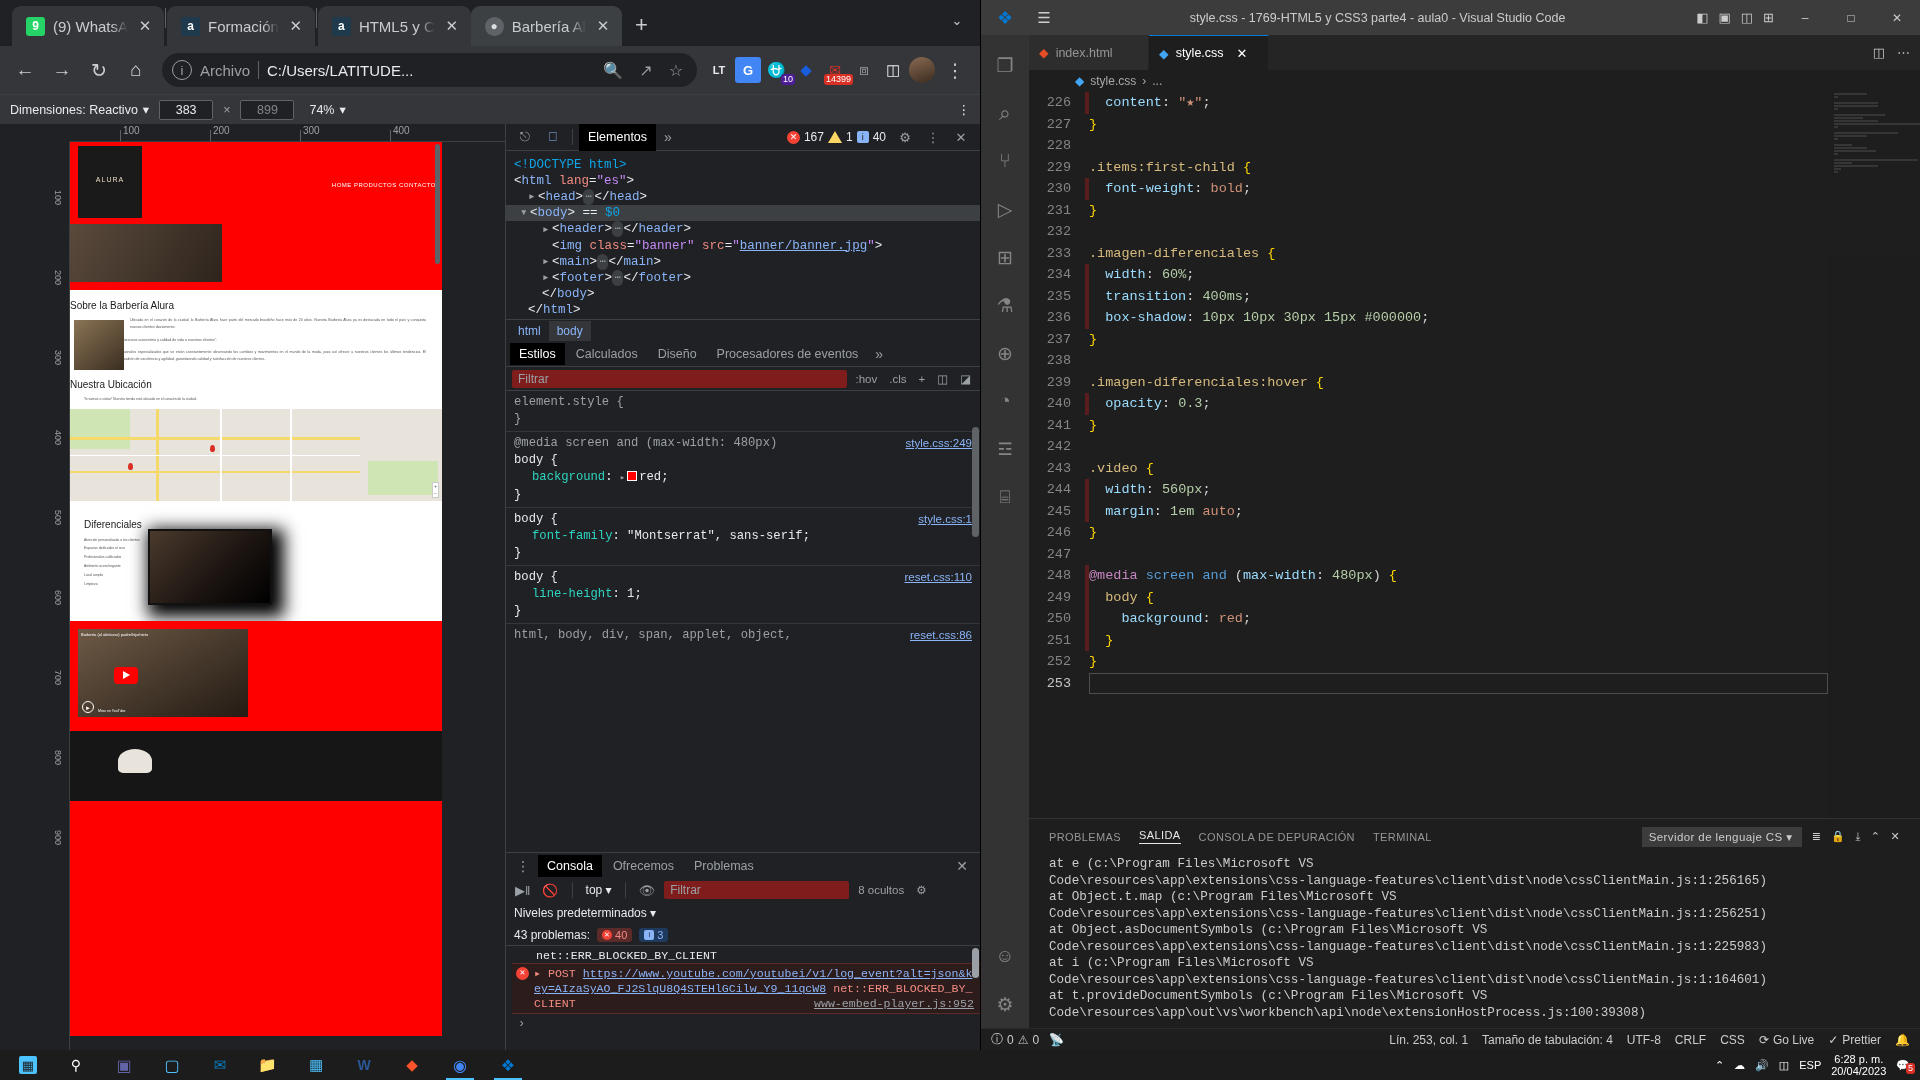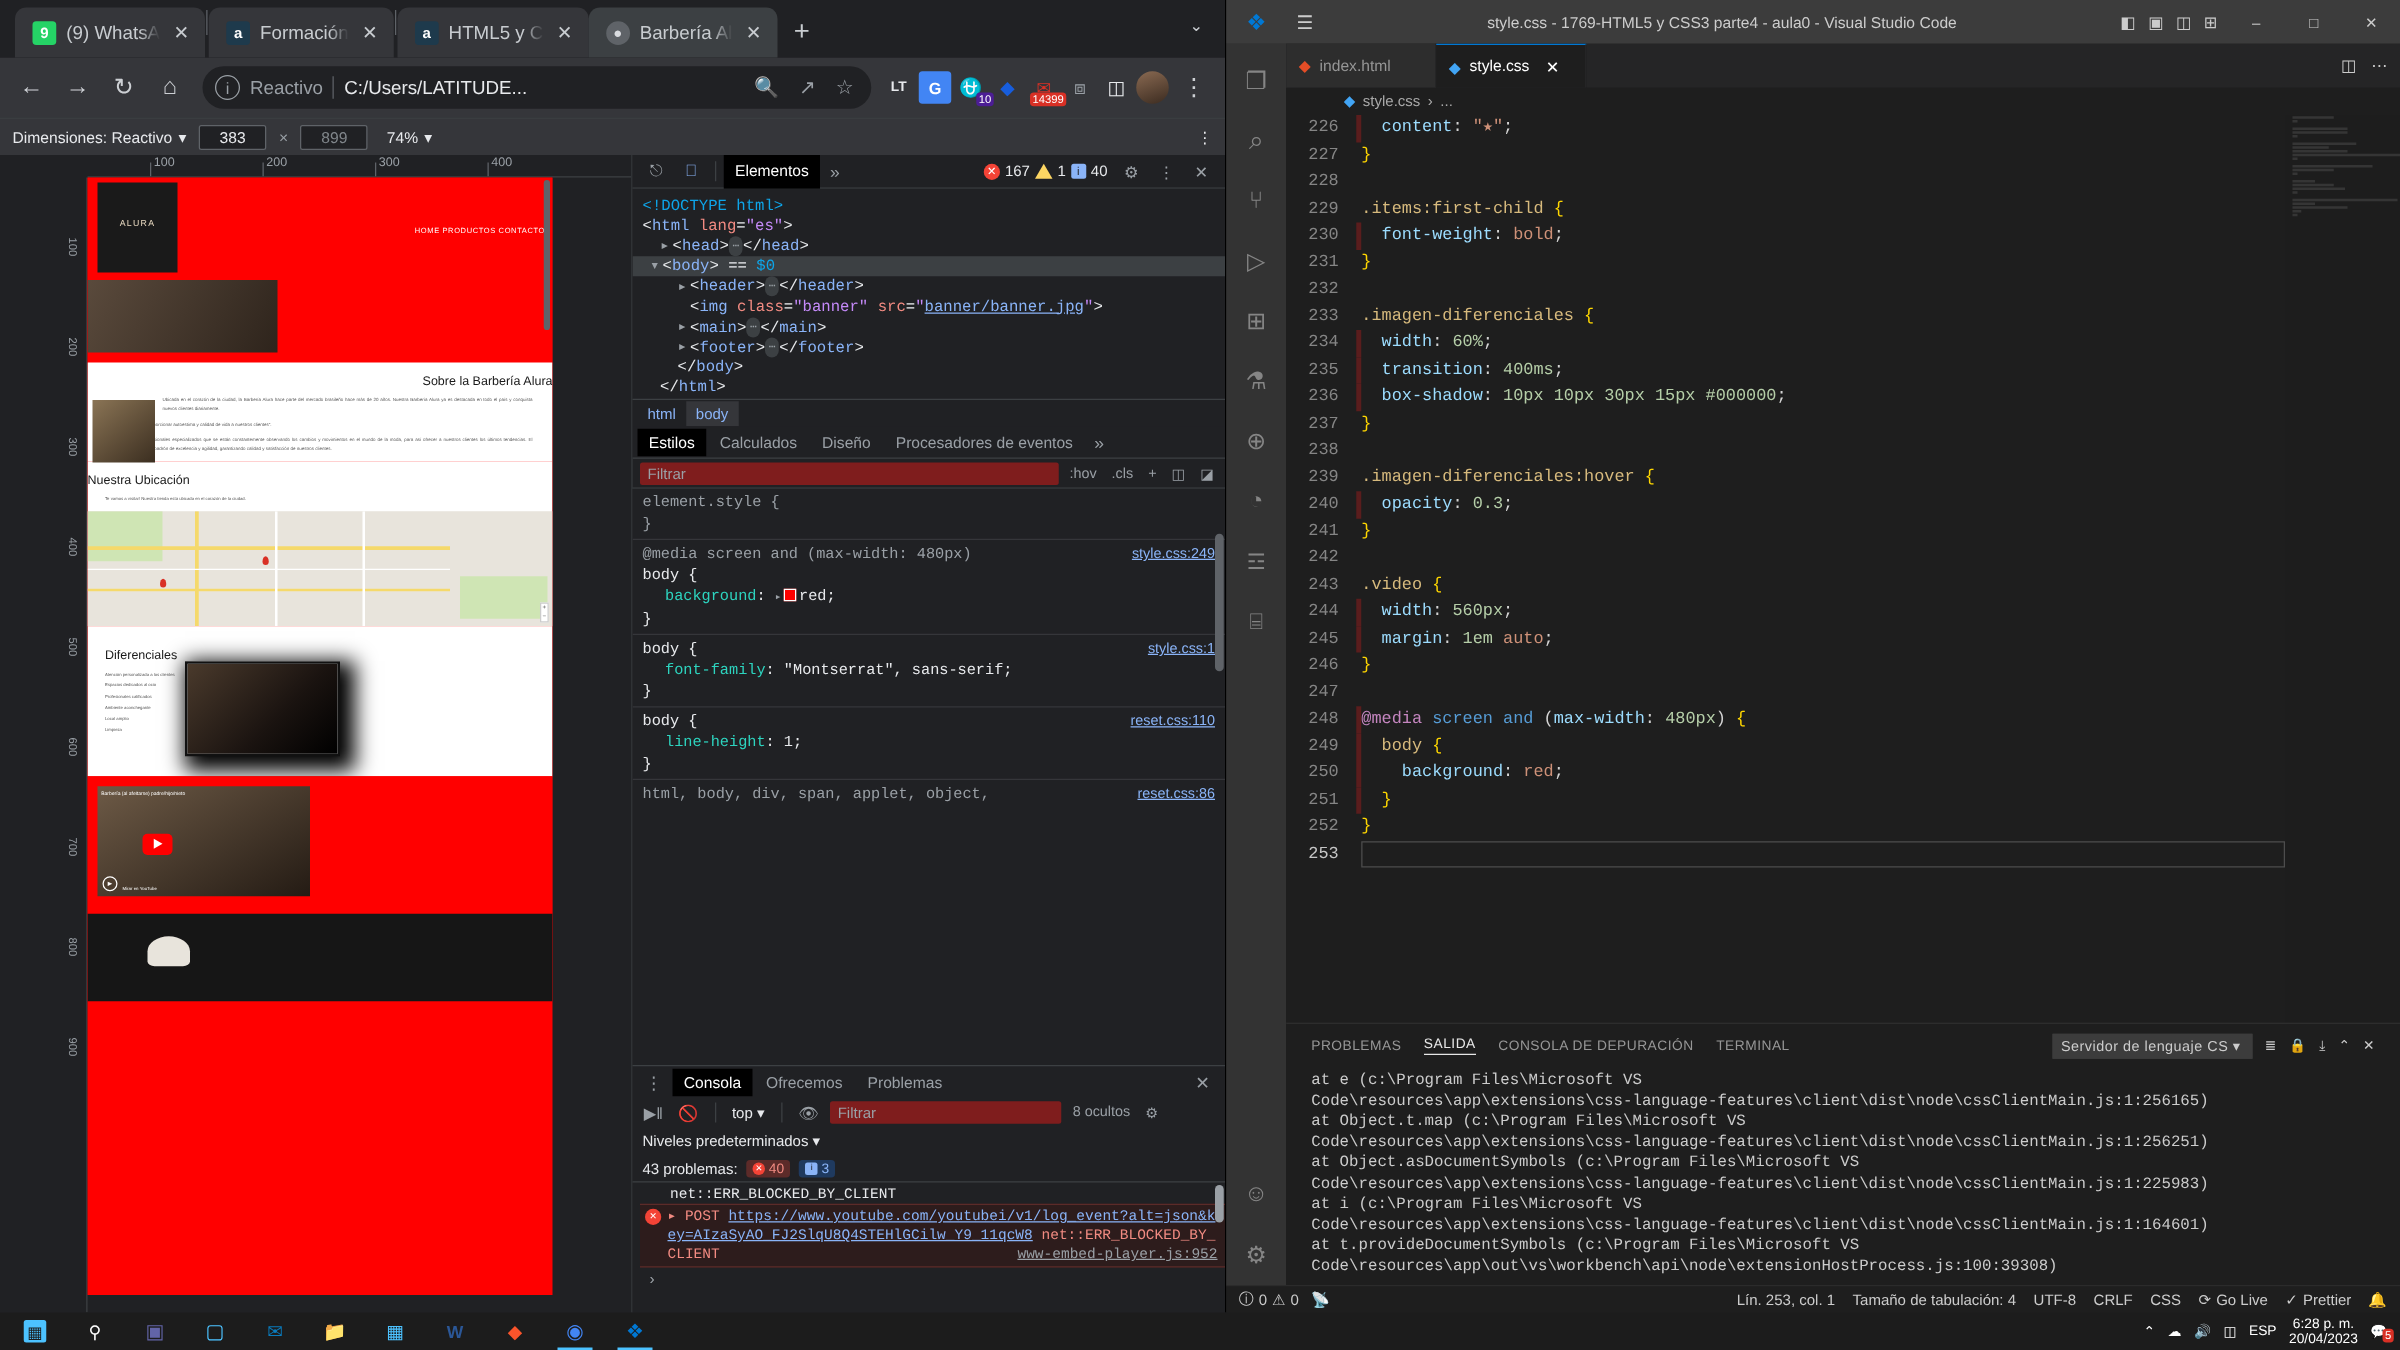--- a/index.html
+++ b/index.html
@@ -55,21 +55,21 @@
   .ruler-v b { position:absolute; left:1px; color:#9aa0a6; font-size:9px; font-weight:normal; writing-mode:vertical-rl;}
   .page { position:absolute; left:70px; top:18px; width:372px; bottom:14px; background:#ff0000; overflow:hidden;}
   .page-scroll { position:absolute; right:2px; top:2px; width:5px; height:120px; background:#5f6368; border-radius:3px;}
 
   .ph-hero { position:relative; height:148px; background:#ff0000; }
   .ph-logo { position:absolute; left:8px; top:4px; width:64px; height:72px; background:#1a1a1a; }
   .ph-logo-txt { position:absolute; left:10px; top:34px; width:60px; text-align:center; color:#e8d9c0; font-size:7px; letter-spacing:1px;}
   .ph-nav { position:absolute; right:6px; top:40px; color:#fff; font-size:6px; letter-spacing:.5px;}
   .ph-img { position:absolute; left:0; width:152px; background:#4a3c33;}
   .ph-white { background:#ffffff; color:#333; }
-  .ph-sec-title { text-align:right; font-size:10px; padding:10px 0 6px; color:#1a1a1a;}
+  .ph-sec-title { text-align:left; font-size:10px; padding:10px 0 6px; color:#1a1a1a;}
   .ph-text { font-size:3.6px; line-height:1.9; color:#555; padding:0 16px 6px 60px; text-align:justify;}
   .ph-map { height:92px; background:#e8e4dc; position:relative; overflow:hidden;}
   .ph-map .road { position:absolute; background:#f5d96b; }
   .ph-map .road2 { position:absolute; background:#ffffff; }
   .ph-map .green { position:absolute; background:#cfe5b4; }
   .ph-map .pin { position:absolute; width:5px;height:7px;background:#d93025; border-radius:50% 50% 50% 50%/60% 60% 40% 40%;}
   .ph-dif { background:#fff; padding:8px 0 0;}
   .ph-photo { position:absolute; background:#2b2119; border:2px solid #111;}
   .ph-dark { background:#161616; }
 
@@ -232,21 +232,21 @@
       </div>
     </div>
 
     <div class="chrome-toolbar">
       <div class="nav-btn">←</div>
       <div class="nav-btn">→</div>
       <div class="nav-btn">↻</div>
       <div class="nav-btn">⌂</div>
       <div class="omnibox">
         <span class="omni-icon">i</span>
-        <span class="omni-scheme">Reactivo</span>
+        <span class="omni-scheme">Archivo</span>
         <span class="omni-div"></span>
         <span class="omni-url">C:/Users/LATITUDE...</span>
         <span class="omni-act">🔍</span>
         <span class="omni-act">↗</span>
         <span class="omni-act">☆</span>
       </div>
       <div class="ext-icon" style="color:#e8eaed;font-weight:bold;font-size:11px">LT</div>
       <div class="ext-icon" style="background:#4285f4;color:#fff;border-radius:3px;font-weight:bold">G</div>
       <div class="ext-icon" style="color:#d93025;font-size:15px">⛎
         <span class="badge gray">10</span>

